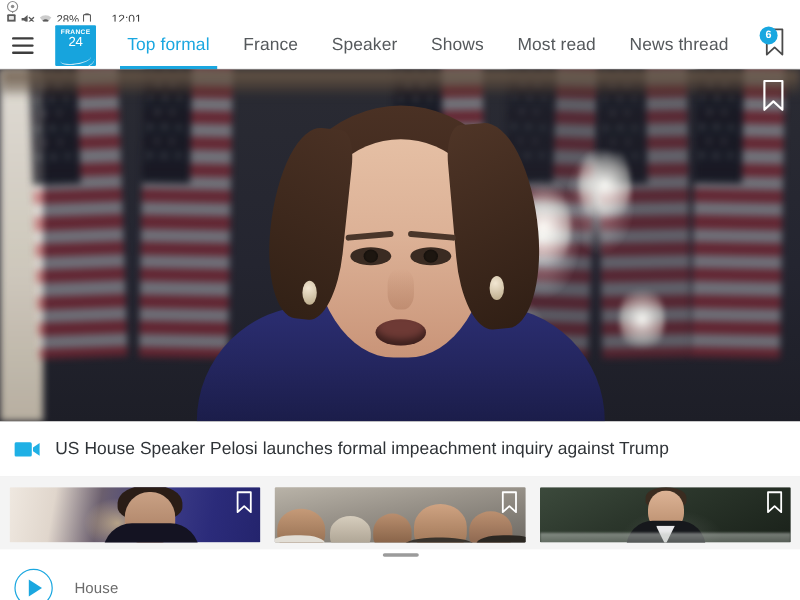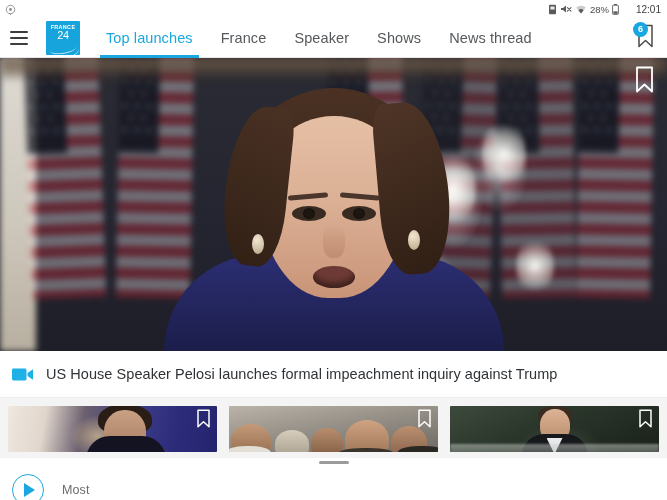--- a/index.html
+++ b/index.html
@@ -11,24 +11,25 @@
     background: #ffffff;
     font-family: "Liberation Sans", sans-serif;
   }
 
   
   .status-bar {
     height: 18px;
     width: 100%;
     background: #ffffff;
     display: flex;
-    align-items: center;
+    align-items: flex-start;
     justify-content: space-between;
     padding: 0 6px 0 5px;
     position: relative;
+    flex-direction: column;
   }
   .status-left { display: flex; align-items: center; gap: 4px; }
   .status-right {
     display: flex;
     align-items: center;
     gap: 3px;
     font-size: 10px;
     color: #4a4a4a;
     font-family: "Liberation Sans", sans-serif;
   }
@@ -546,24 +547,25 @@
   </div>
 
   <div class="brand-logo">
     <div class="bl-france">FRANCE</div>
     <div class="bl-24">24</div>
     <div class="bl-swoosh"></div>
     <div class="bl-swoosh2"></div>
   </div>
 
   <div class="tabs">
-    <div class="tab active">Top launches</div>
+    <div class="tab active">Top formal</div>
     <div class="tab">France</div>
     <div class="tab">Speaker</div>
     <div class="tab">Shows</div>
+    <div class="tab">Most read</div>
     <div class="tab">News thread</div>
   </div>
 
   <div class="bookmark-nav">
     <span class="badge">6</span>
     <span>
       <svg width="19" height="24" viewBox="0 0 19 24">
         <path d="M3 1.5 h13 v21 l-6.5 -6 l-6.5 6 z" fill="none" stroke="#4a4a4a" stroke-width="1.5" stroke-linejoin="round"></path>
       </svg>
     </span>
@@ -671,14 +673,14 @@
 </div>
 
 <div class="pager-wrap">
   <div class="pager-bar"></div>
 </div>
 
 <div class="player">
   <div class="play-btn">
     <div class="play-tri"></div>
   </div>
-  <span class="live-label">Most</span>
+  <span class="live-label">House</span>
 </div>
 
 </body></html>

